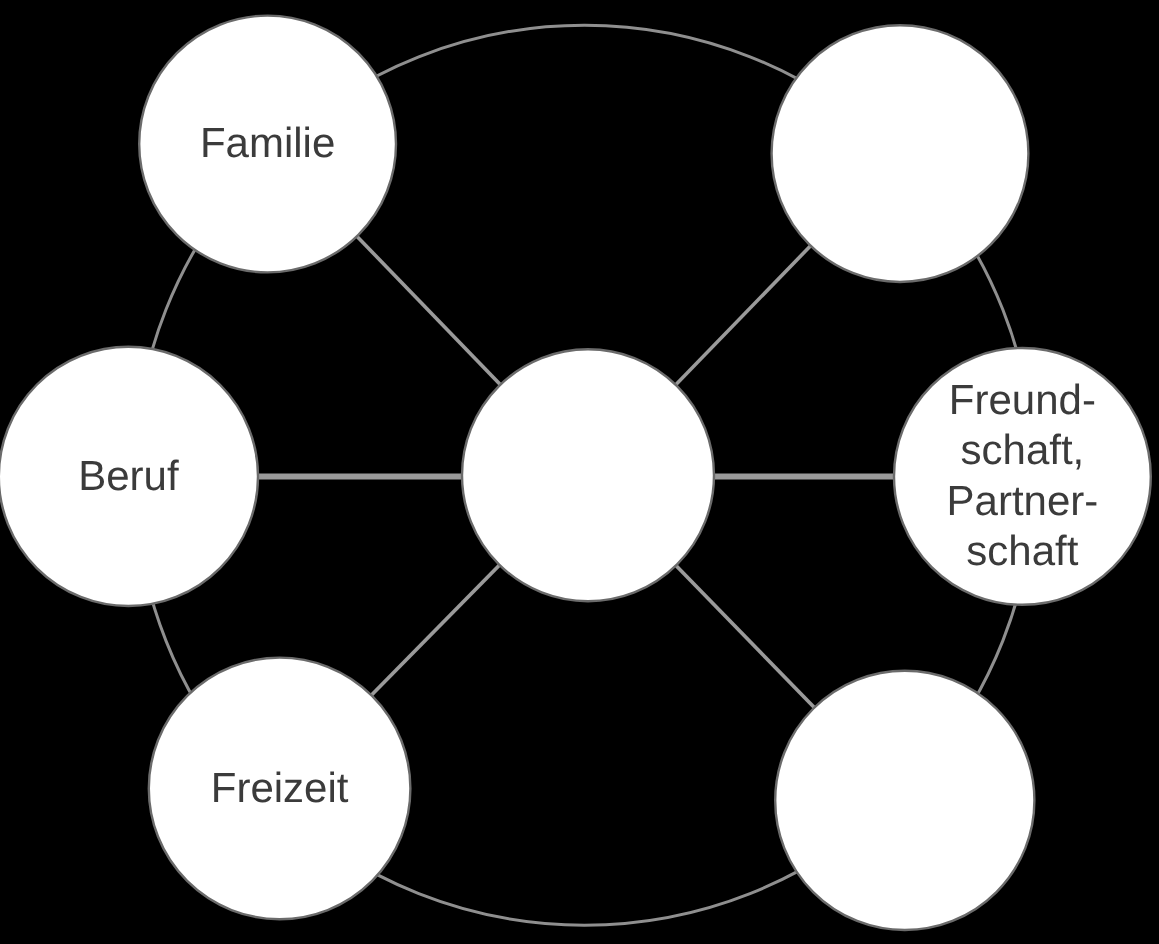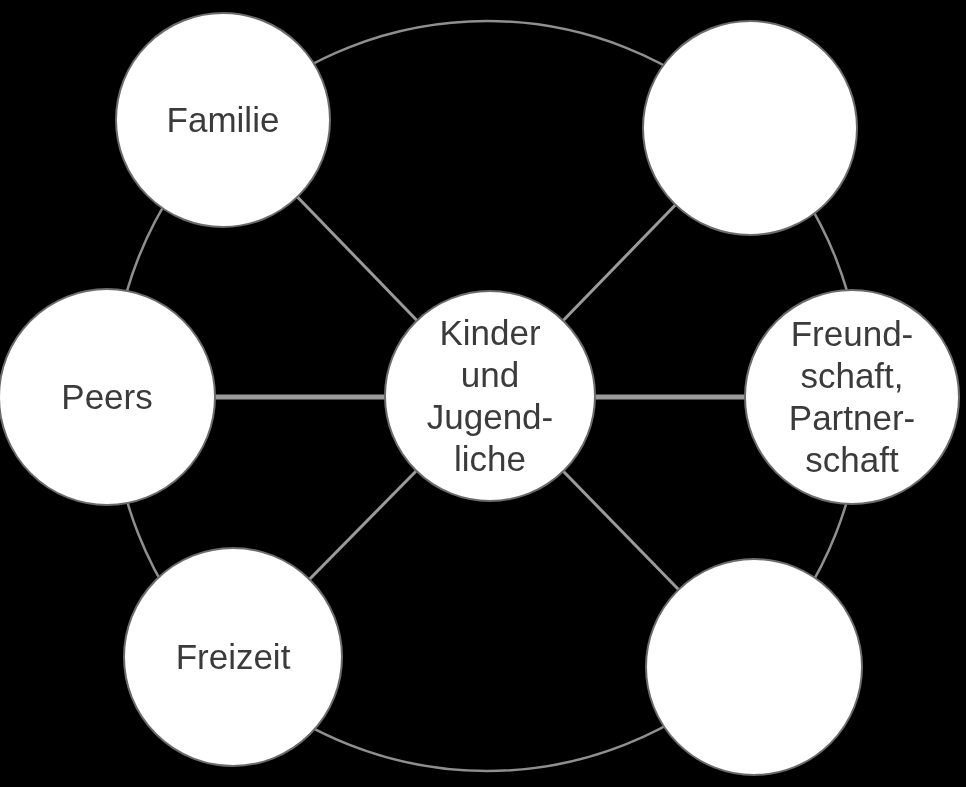--- a/index.html
+++ b/index.html
@@ -72,28 +72,24 @@
     <circle class="node-circle" cx="107" cy="397" r="108"></circle>
     <circle class="node-circle" cx="852" cy="397" r="107"></circle>
     <circle class="node-circle" cx="233" cy="657" r="109"></circle>
     <circle class="node-circle" cx="754" cy="667" r="108"></circle>
     <circle class="node-circle" cx="490" cy="396" r="105"></circle>
   </svg>
 
   <div class="node-label" style="left:116px; top:13px;  width:214px; height:214px;">Familie</div>
 
 
-  <div class="node-label" style="left:-1px;  top:289px; width:216px; height:216px;">Peers</div>
+  <div class="node-label" style="left:-1px;  top:289px; width:216px; height:216px;">Beruf</div>
 
   <div class="node-label" style="left:745px; top:290px; width:214px; height:214px;">Freund-
 schaft,
 Partner-
 schaft</div>
 
   <div class="node-label" style="left:124px; top:548px; width:218px; height:218px;">Freizeit</div>
 
 
-  <div class="node-label" style="left:385px; top:291px; width:210px; height:210px;">Kinder
-und
-Jugend-
-liche</div>
 
 </div>
 
 </body></html>

